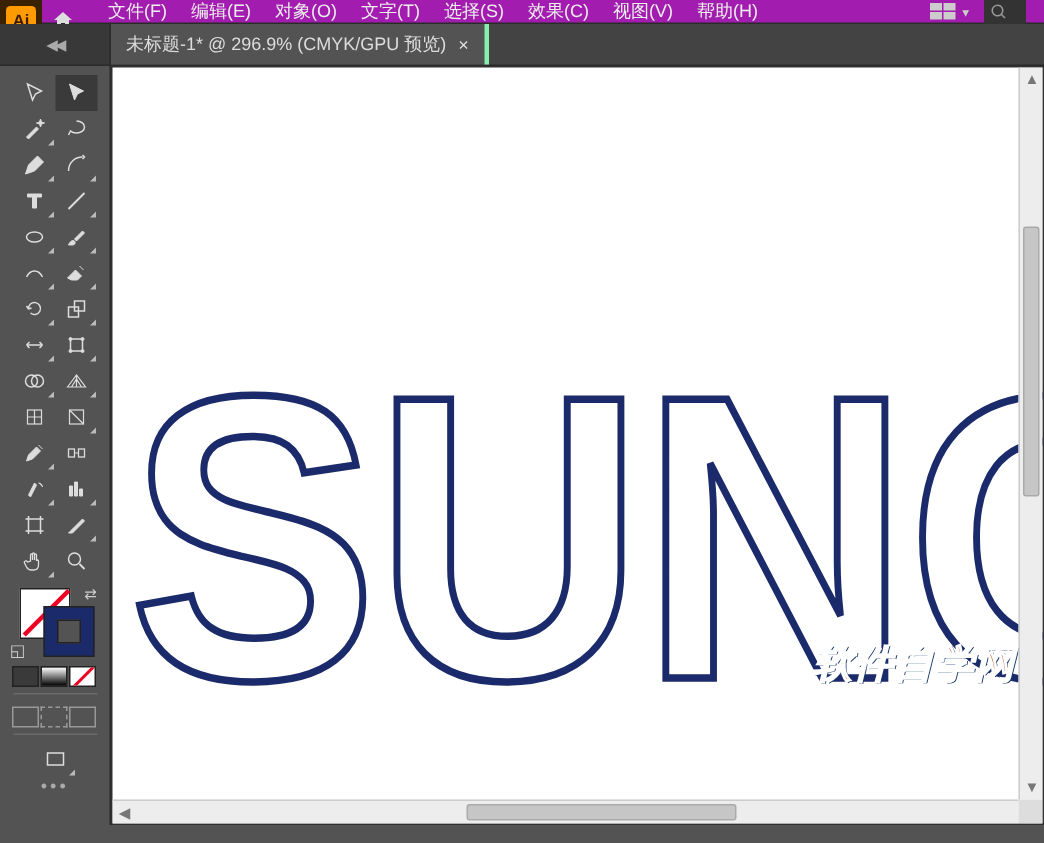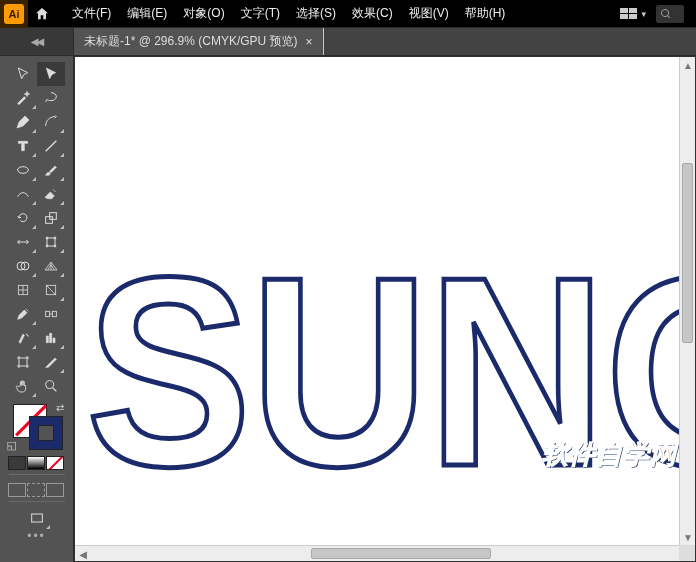--- a/index.html
+++ b/index.html
@@ -1,37 +1,37 @@
 <!DOCTYPE html>
 <html><head>
 <meta charset="utf-8">
 <style>
 * { margin: 0; padding: 0; box-sizing: border-box; user-select: none; }
 body { width: 696px; height: 562px; background: #535353; font-family: "Microsoft YaHei", sans-serif; font-size: 12px; color: #ccc; overflow: hidden; position: relative; }
 
 
-.topbar { height: 28px; background: #000000; display: flex; border-bottom: 1px solid #2a2a2a; }
+.topbar { height: 16px; background: #a21caf; display: flex; border-bottom: 1px solid #2a2a2a; }
 .ai-logo { width: 28px; height: 28px; display: flex; align-items: center; justify-content: center; background: #3a2200; }
 .ai-logo-inner { width: 20px; height: 20px; background: #ff9a00; border-radius: 3px; display: flex; align-items: center; justify-content: center; color: #3a1c00; font-weight: bold; font-size: 11px; }
 .home-icon { width: 28px; height: 28px; display: flex; align-items: center; justify-content: center; color: #bfbfbf; cursor: pointer; }
 .home-icon svg { width: 16px; height: 16px; fill: #ddd; }
 .menubar { display: flex; height: 100%; align-items: center; margin-left: 8px; }
 .menubar .menu-item { padding: 0 8px; height: 100%; display: flex; align-items: center; cursor: pointer; font-size: 12px; color: #eee; }
 .top-right { margin-left: auto; display: flex; align-items: center; gap: 10px; padding-right: 12px; }
 .quad-icon { display: grid; grid-template-columns: 8px 8px; grid-template-rows: 5px 5px; gap: 1px; cursor: pointer; }
 .quad-icon div { background: #ccc; }
 .search-bar { width: 28px; height: 18px; background: #333; border-radius: 2px; display: flex; align-items: center; padding: 0 4px; }
 .search-bar svg { width: 12px; height: 12px; fill: #999; }
 
 
 .tabbar-row { height: 28px; display: flex; }
 .tabbar-left-spacer { width: 74px; background: #383838; border-right: 1px solid #2a2a2a; border-bottom: 1px solid #2a2a2a; display:flex; align-items:center; justify-content:center; }
 .tabbar-left-spacer .chevrons { color:#aaa; font-size:10px; letter-spacing:-2px; }
 .tabbar { flex: 1; background: #434343; display: flex; align-items: stretch; border-bottom: 1px solid #2a2a2a; }
-.doc-tab { display: flex; align-items: center; background: #535353; padding: 0 10px; font-size: 12px; color: #ddd; gap: 8px; border-right: 1px solid #86efac; }
+.doc-tab { display: flex; align-items: center; background: #535353; padding: 0 10px; font-size: 12px; color: #ddd; gap: 8px; border-right: 3px solid #86efac; }
 .doc-tab .close-x { color: #ddd; cursor: pointer; font-size: 12px; }
 
 
 .workspace { display: flex; height: calc(562px - 28px - 28px); }
 .toolcol { width: 74px; background: #535353; border-right: 1px solid #2a2a2a; display: flex; flex-direction: column; align-items: center; padding-top: 6px; }
 .toolgrid { display: grid; grid-template-columns: 28px 28px; grid-auto-rows: 24px; gap: 0; }
 .toolbtn { width: 28px; height: 24px; display: flex; align-items: center; justify-content: center; cursor: pointer; position: relative; }
 .toolbtn.active { background: #3a3a3a; }
 .toolbtn svg { width: 16px; height: 16px; fill: #ddd; stroke: #ddd; }
 .toolbtn .corner { position: absolute; right: 1px; bottom: 1px; width: 0; height: 0; border-style: solid; border-width: 0 0 4px 4px; border-color: transparent transparent #bbb transparent; }

